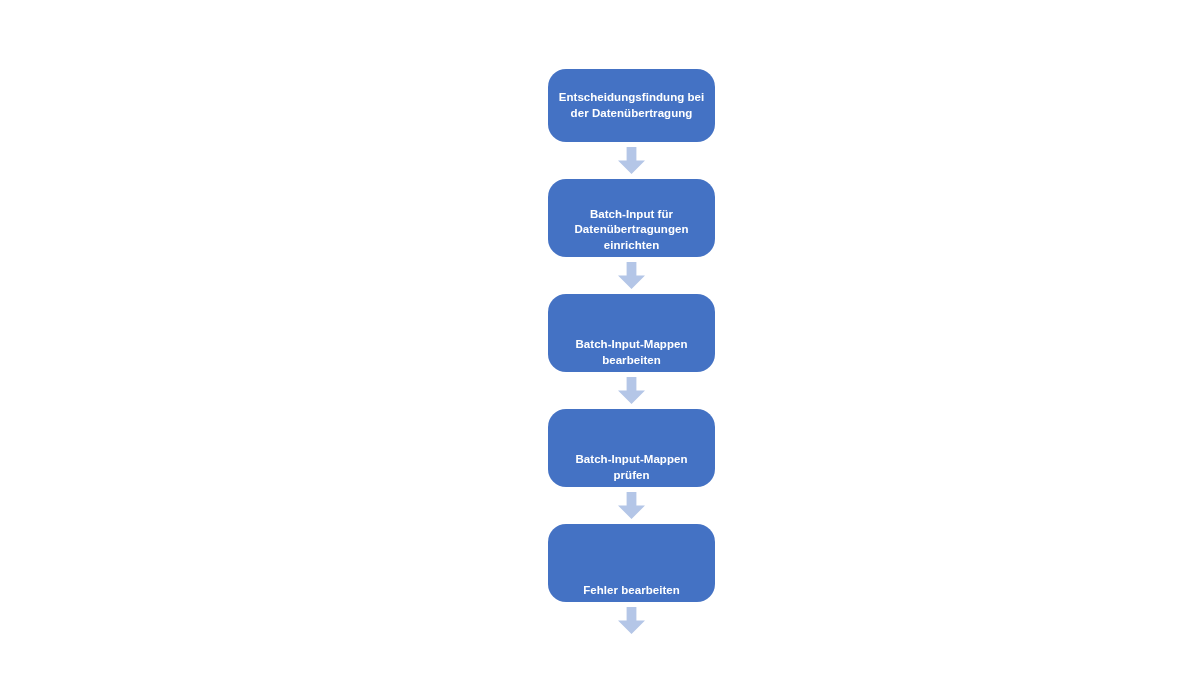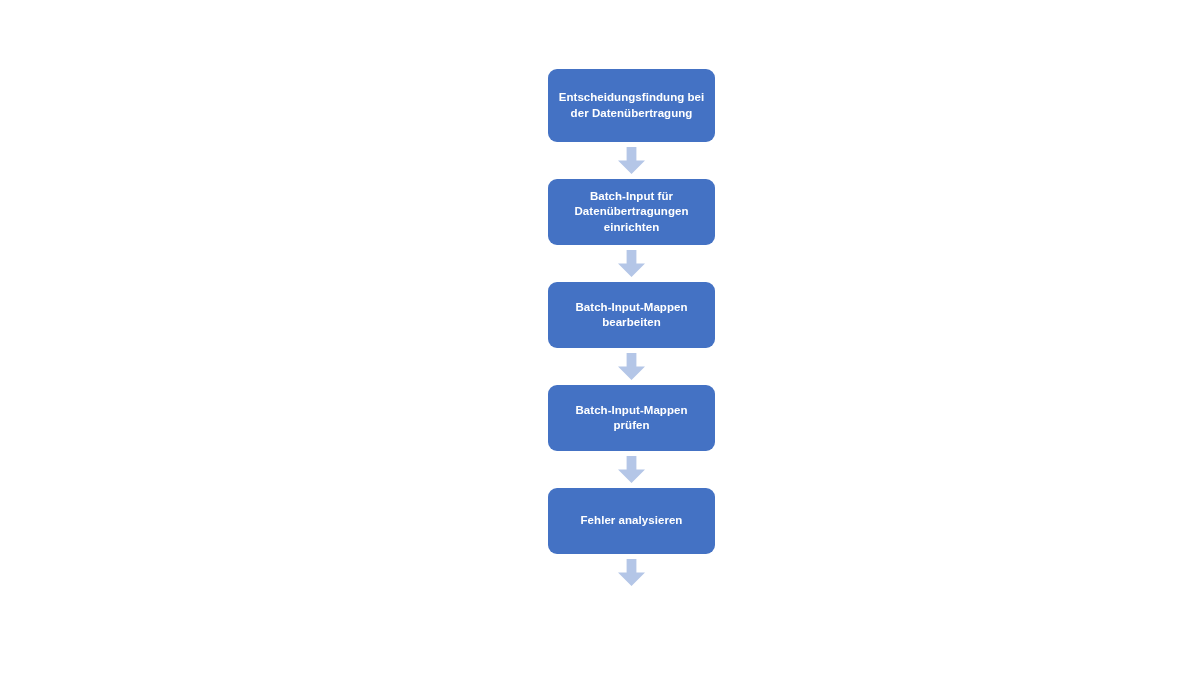--- a/index.html
+++ b/index.html
@@ -30,34 +30,35 @@
     width: 167px;
     display: flex;
     flex-direction: column;
     align-items: center;
   }
 
   .flow-node {
     width: 167px;
     box-sizing: border-box;
     background: #4472C4;
-    border-radius: 9px;
+    border-radius: 18px;
     display: flex;
     align-items: center;
     justify-content: center;
     padding: 4px 9px;
     box-shadow: 0 0 0 0 rgba(0,0,0,0);
   }
 
   .flow-node.tall {
     height: 73px;
   }
 
   .flow-node.std {
-    height: 66px;
+    height: 78px;
+    align-items: flex-end;
   }
 
   .flow-node-label {
     color: #ffffff;
     font-family: "Liberation Sans", sans-serif;
     font-size: 11.5px;
     font-weight: bold;
     line-height: 15.5px;
     text-align: center;
     letter-spacing: 0.05px;
@@ -121,21 +122,21 @@
 prüfen</span>
     </div>
 
     <div class="flow-connector">
       <svg class="flow-arrow-svg" width="27" height="27" viewBox="0 0 27 27">
         <polygon points="8.6,0 18.4,0 18.4,13.5 27,13.5 13.5,27 0,13.5 8.6,13.5" fill="#B4C6E7"></polygon>
       </svg>
     </div>
 
     <div class="flow-node std">
-      <span class="flow-node-label">Fehler analysieren</span>
+      <span class="flow-node-label">Fehler bearbeiten</span>
     </div>
 
     <div class="flow-connector">
       <svg class="flow-arrow-svg" width="27" height="27" viewBox="0 0 27 27">
         <polygon points="8.6,0 18.4,0 18.4,13.5 27,13.5 13.5,27 0,13.5 8.6,13.5" fill="#B4C6E7"></polygon>
       </svg>
     </div>
 
 
   </div>

